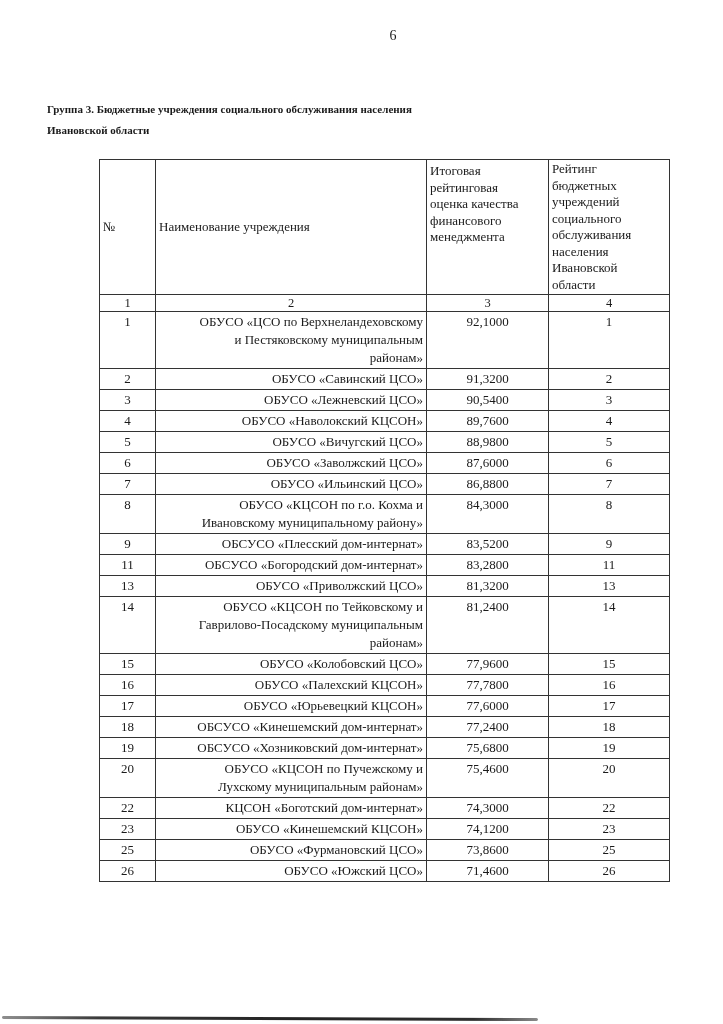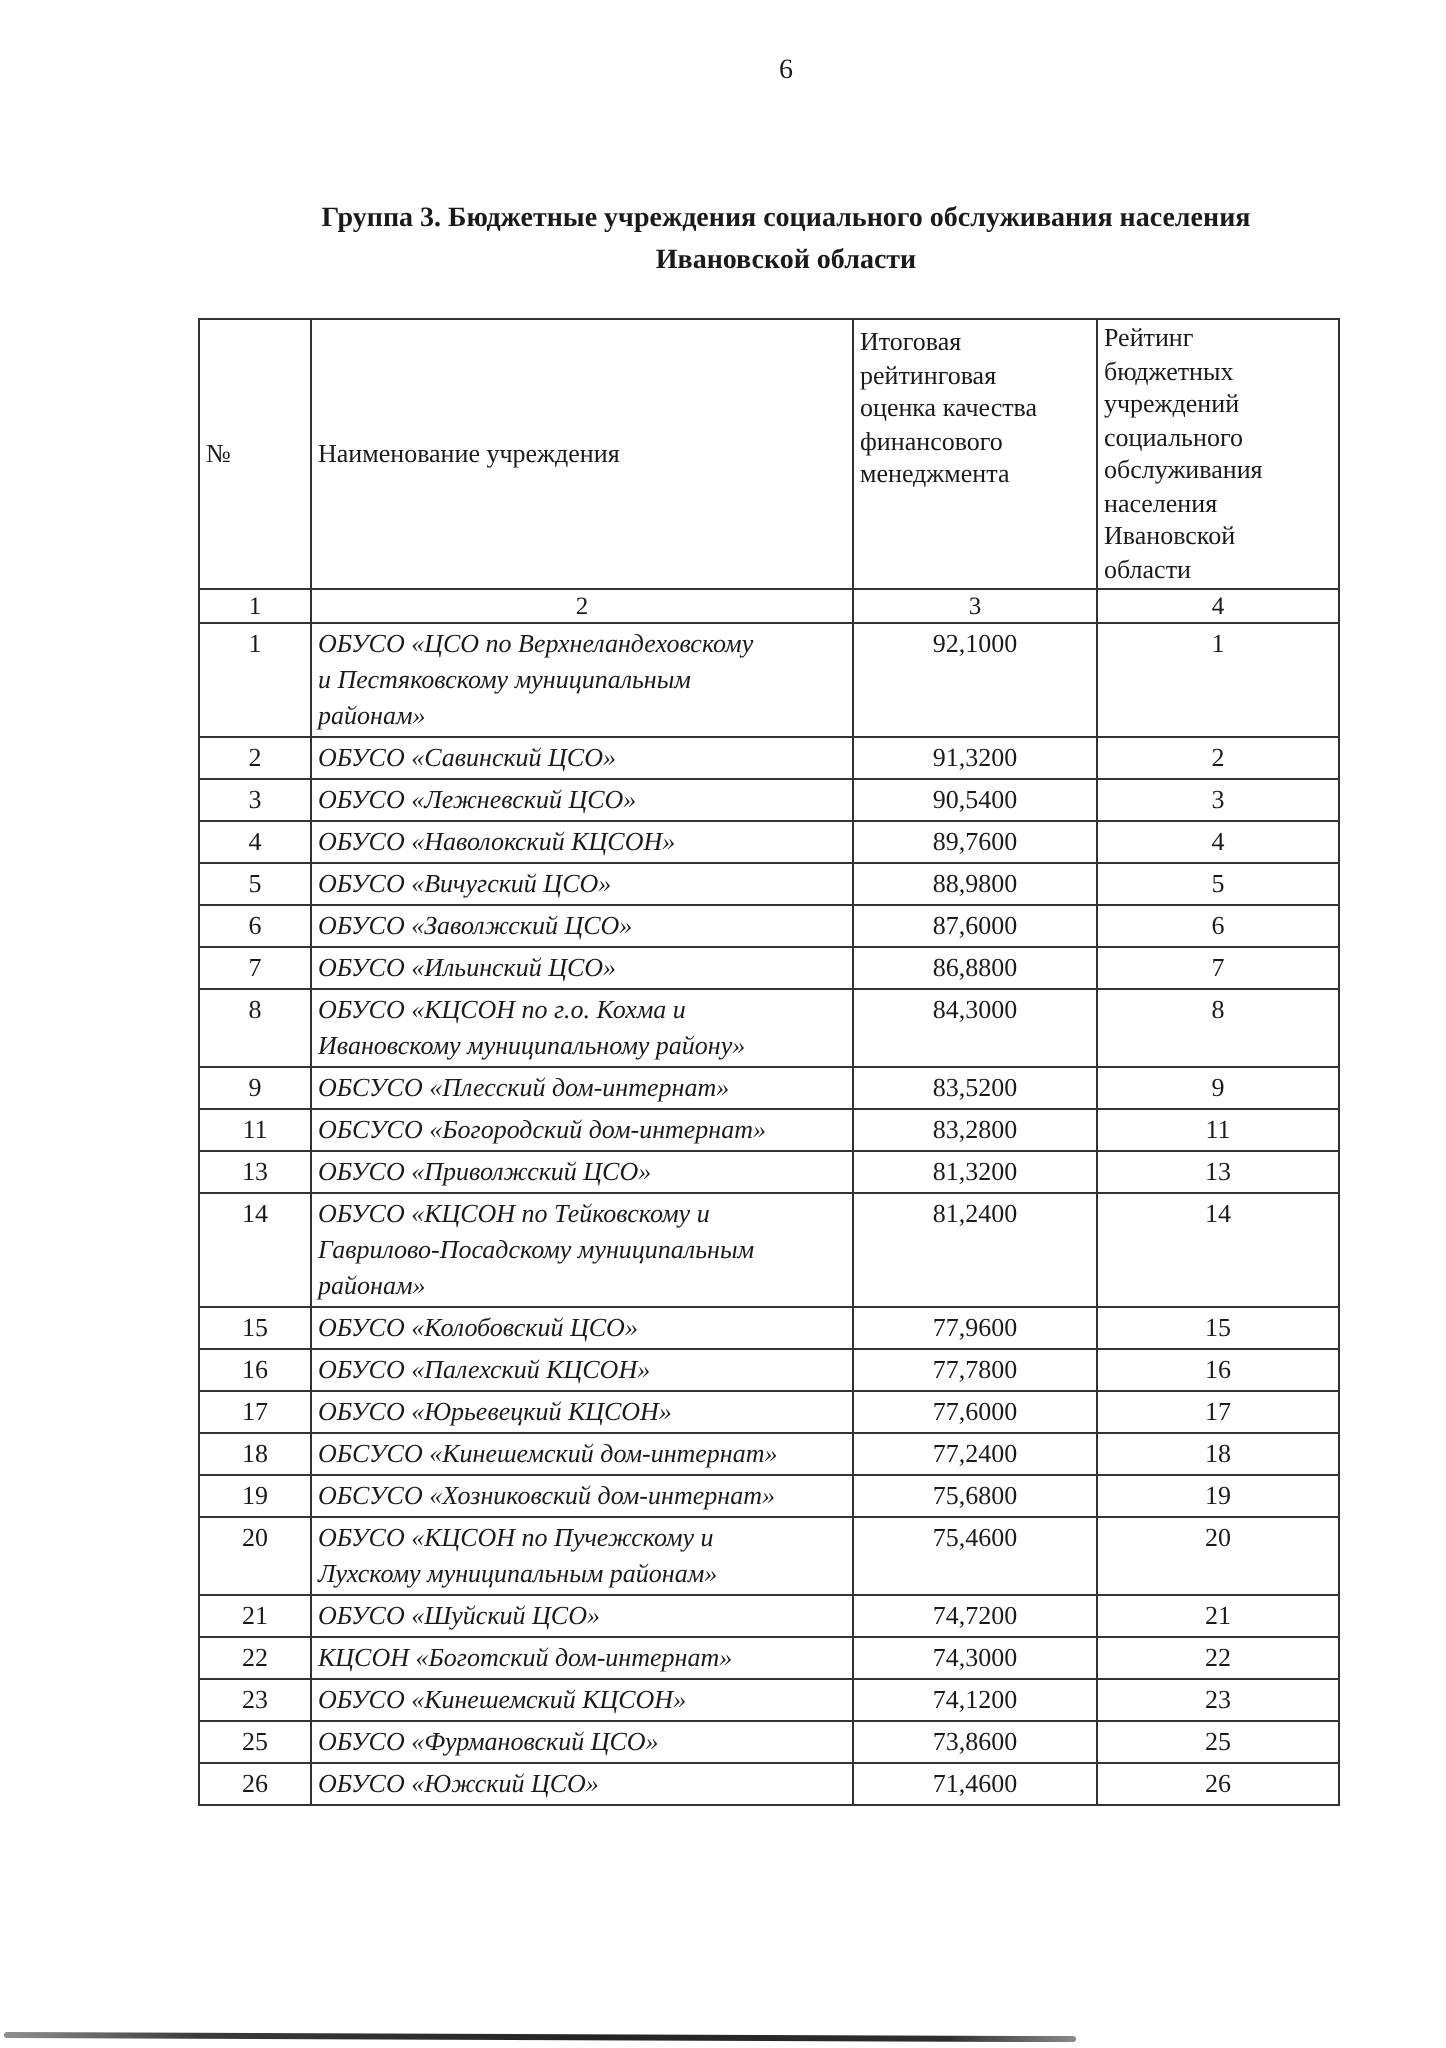--- a/index.html
+++ b/index.html
@@ -9,22 +9,22 @@
     position:relative;
     font-family:"Liberation Serif", serif;
     color:#1a1a1a;
     overflow:hidden;
   }
   .page-number{
     position:absolute;top:28px;left:63px;width:660px;
     text-align:center;font-size:14px;
   }
   .doc-title{
-    position:absolute;top:99px;left:63px;width:660px;
-    text-align:center;font-weight:bold;font-size:14px;line-height:21px;
+    position:absolute;top:99px;left:47px;width:660px;
+    font-weight:bold;font-size:11px;line-height:21px;
   }
   table.rating-table{
     position:absolute;top:159px;left:99px;width:570px;
     border-collapse:collapse;table-layout:fixed;
     font-size:13px;line-height:18px;color:#1a1a1a;
   }
   .rating-table th,.rating-table td{
     border:1px solid #333333;
     vertical-align:top;
     padding:1px 3px;
@@ -32,21 +32,21 @@
     overflow:hidden;
   }
   .header-row th{text-align:left;line-height:16.5px;}
   .header-row .h-num,.header-row .h-name{vertical-align:middle;height:131px;}
   .header-row .h-score{padding-top:3px;}
   .pre{white-space:pre-line;}
   .index-row td{text-align:center;height:16px;font-size:12.5px;padding:0 3px;line-height:16px;}
   .cell-num,.cell-score,.cell-rank{text-align:center;}
   .cell-score{padding-top:2px;text-align:center;}
   .cell-rank{padding-top:2px;}
-  .cell-name{text-align:left;padding-left:6px;white-space:pre-line;font-style:italic;}
+  .cell-name{text-align:right;padding-left:6px;white-space:pre-line;}
   .scan-line{
     position:absolute;left:2px;top:1016px;width:536px;height:3px;
     background:linear-gradient(90deg,#8f8f8f,#3a3a3a 18%,#232323 55%,#2e2e2e 88%,#8a8a8a);
     transform:rotate(0.22deg);transform-origin:left center;
     border-radius:2px;
   }
 </style>
 </head>
 <body>
 
@@ -198,26 +198,20 @@
         <td class="cell-rank">19</td>
       </tr>
       <tr>
         <td class="cell-num">20</td>
         <td class="cell-name">ОБУСО «КЦСОН по Пучежскому и
 Лухскому муниципальным районам»</td>
         <td class="cell-score">75,4600</td>
         <td class="cell-rank">20</td>
       </tr>
       <tr>
-        <td class="cell-num">21</td>
-        <td class="cell-name">ОБУСО «Шуйский ЦСО»</td>
-        <td class="cell-score">74,7200</td>
-        <td class="cell-rank">21</td>
-      </tr>
-      <tr>
         <td class="cell-num">22</td>
         <td class="cell-name">КЦСОН «Боготский дом-интернат»</td>
         <td class="cell-score">74,3000</td>
         <td class="cell-rank">22</td>
       </tr>
       <tr>
         <td class="cell-num">23</td>
         <td class="cell-name">ОБУСО «Кинешемский КЦСОН»</td>
         <td class="cell-score">74,1200</td>
         <td class="cell-rank">23</td>

